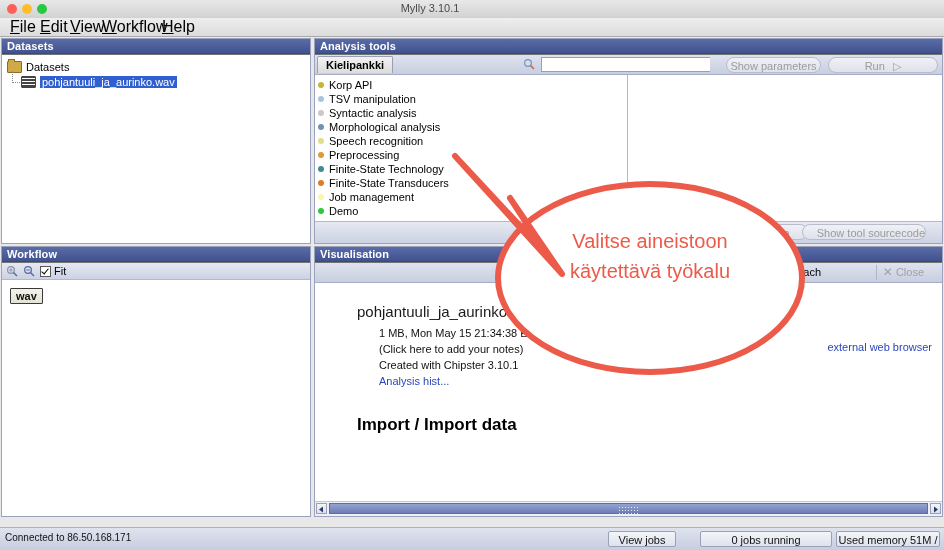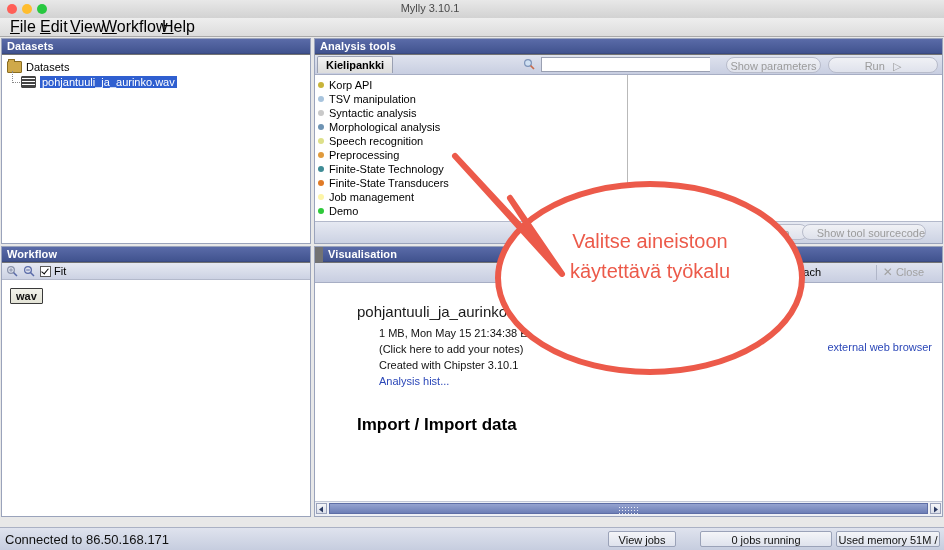--- a/index.html
+++ b/index.html
@@ -151,21 +151,21 @@
   }
   .wavnode{
     position:absolute;left:8px;top:8px;
     background:linear-gradient(#f2f2ea,#e3e3d6);
     border:1px solid #3a3a3a;
     padding:1px 5px;font-weight:bold;font-size:11px;color:#111;
     border-radius:1px;
   }
 
   
-  #visual{left:314px;top:246px;width:629px;height:271px;padding-left:8px;}
+  #visual{left:314px;top:246px;width:629px;height:271px;}
   .vis-toolbar{
     position:absolute;left:0;right:0;top:16px;height:19px;
     background:linear-gradient(#dfe3ee,#c8cee1);border-bottom:1px solid #a7aec4;
   }
   .vbtn{
     position:absolute;top:2px;height:15px;line-height:15px;font-size:11px;
     display:flex;align-items:center;gap:3px;padding:0 6px;
     box-sizing:border-box;
   }
   .vbtn.sep{border-left:1px solid #b0b6c8;}
@@ -199,21 +199,21 @@
     background-image:radial-gradient(#ffffff 0.6px,transparent 0.7px);
     background-size:3px 3px;opacity:.85;
   }
 
   
   .statusbar{
     position:absolute;left:0;bottom:0;width:944px;height:22px;
     background:linear-gradient(#dfe3ee,#c6cddf);
     border-top:1px solid #aab1c4;
   }
-  .status-left{position:absolute;left:5px;top:4px;font-size:13px;color:#111;}
+  .status-left{position:absolute;left:5px;top:4px;font-size:10px;color:#111;}
   .sbtn{
     position:absolute;top:3px;height:16px;line-height:16px;font-size:11px;
     text-align:center;background:linear-gradient(#f4f5f8,#dee2ed);
     border:1px solid #9aa2b8;border-radius:2px;box-sizing:border-box;color:#111;
   }
 
   
   #callout{position:absolute;left:450px;top:148px;width:370px;height:248px;pointer-events:none;}
   #callout svg{position:absolute;left:0;top:0;}
   .callout-text{

